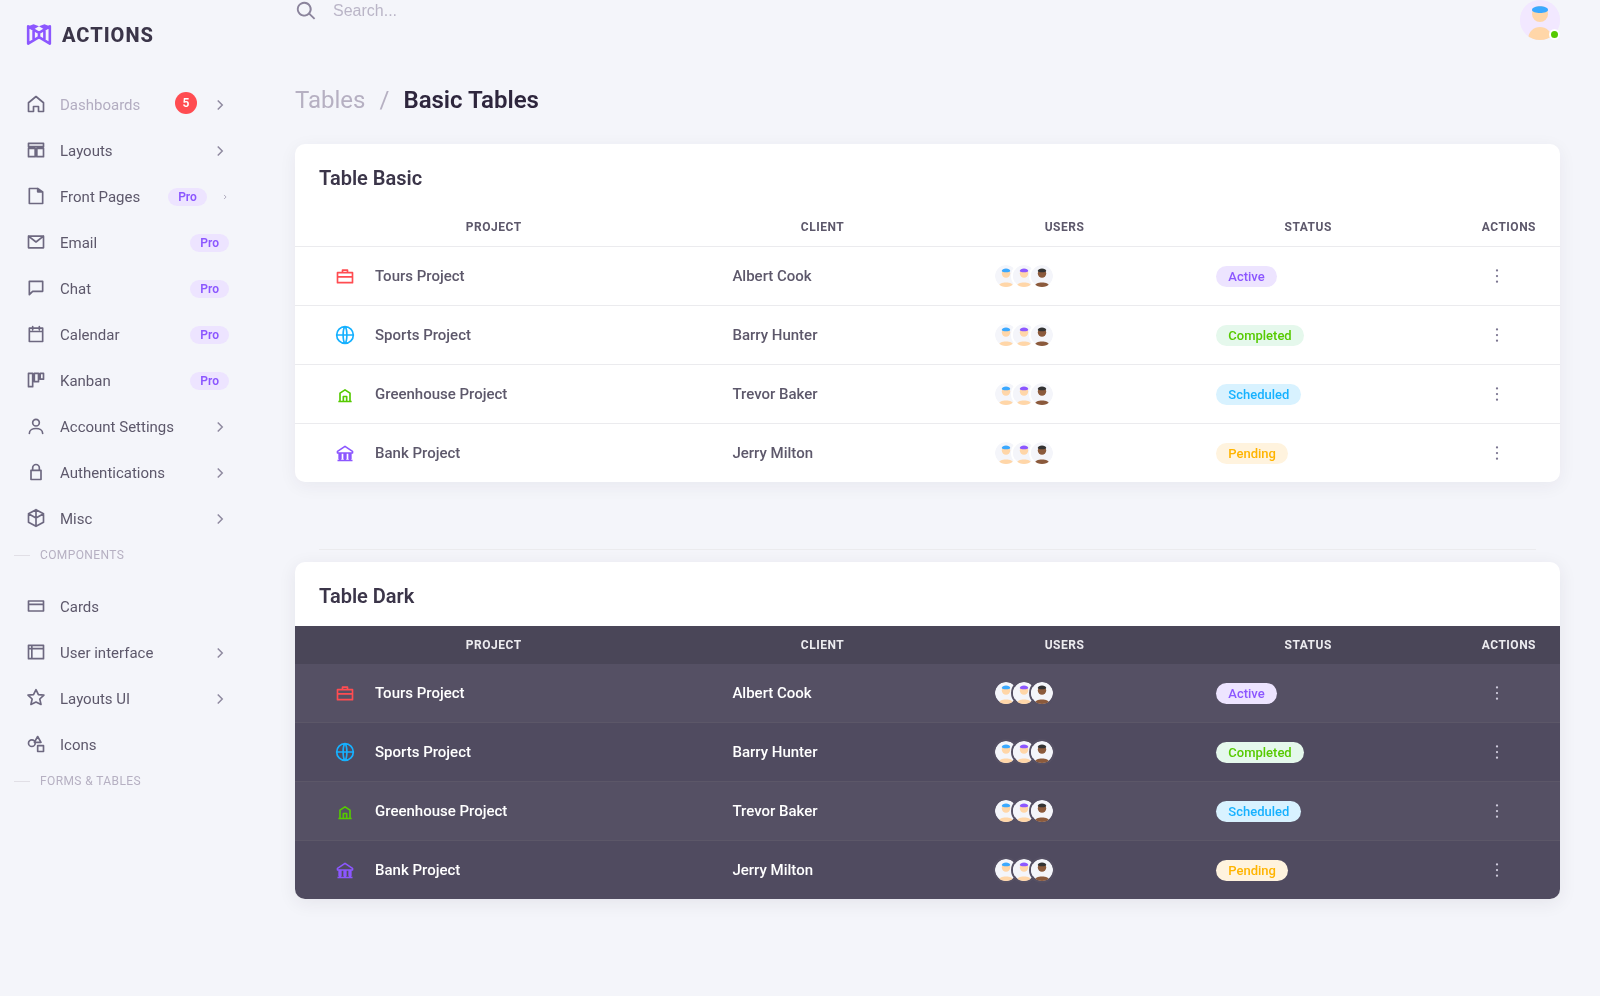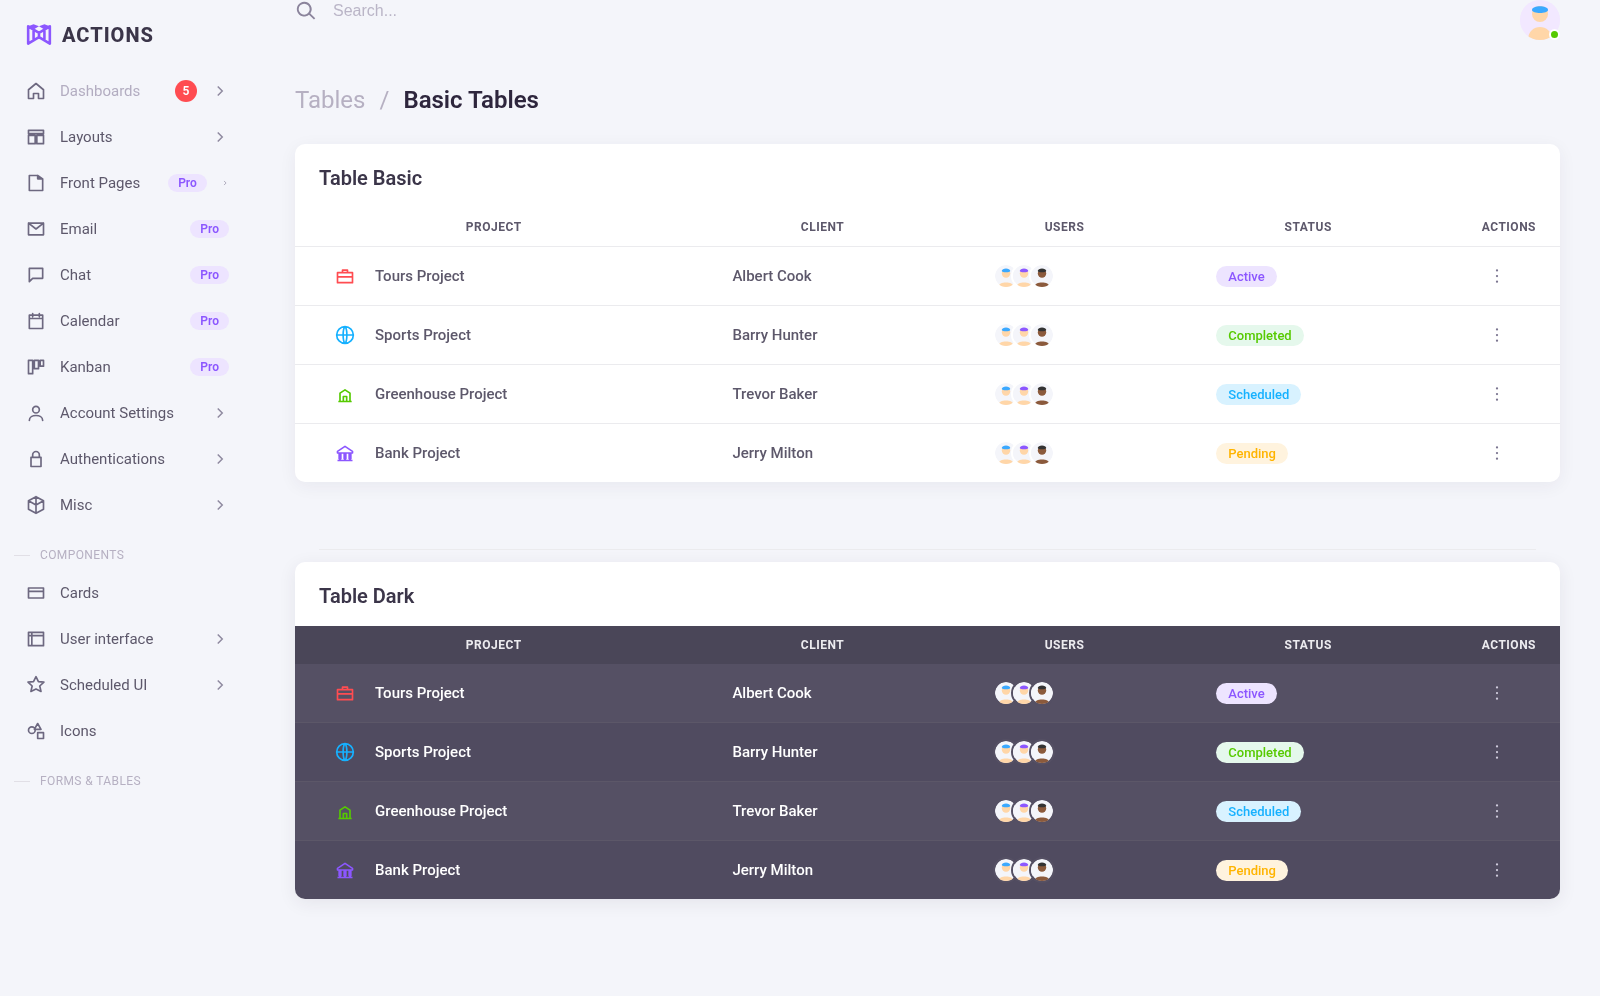--- a/index.html
+++ b/index.html
@@ -21,21 +21,21 @@
     font-family:-apple-system,BlinkMacSystemFont,"Segoe UI",Roboto,Helvetica,Arial,sans-serif;
   }
   *{box-sizing:border-box}
   body{margin:0;background:var(--bg);color:var(--text);font-size:15px}
   .app{display:flex;min-height:100vh;width:1600px;}
   
   .sidebar{width:255px;flex:none;padding:0 10px;}
   .logo{display:flex;align-items:center;gap:10px;padding:22px 16px 20px;}
   .logo-mark{width:26px;height:26px;display:block}
   .logo-text{font-weight:800;font-size:20px;letter-spacing:1px;color:#3b3549}
-  .nav-item{display:flex;align-items:center;gap:14px;height:46px;padding:0 16px;border-radius:8px;color:#5d586b;cursor:pointer;}
+  .nav-item{display:flex;align-items:flex-end;gap:14px;height:46px;padding:0 16px;border-radius:8px;color:#5d586b;cursor:pointer;}
   .nav-item .spacer{flex:1}
   .nav-item .icon{width:20px;height:20px;flex:none;color:#6d6880}
   .nav-item .label{white-space:nowrap}
   .nav-item .chev{width:18px;height:18px;color:#8f8aa0}
   .nav-item .muted-label{color:#b3adc1}
   .section-title{display:flex;align-items:center;gap:10px;padding:20px 4px 8px;color:var(--light);font-size:12px;letter-spacing:.4px}
   .section-title:before{content:"";width:16px;border-top:1px solid #e1dfe6}
   .badge-count{background:var(--badge-red-bg);color:#fff;border-radius:999px;min-width:22px;height:22px;display:flex;align-items:center;justify-content:center;font-size:12px;font-weight:600}
   .badge-pro{background:var(--pro-bg);color:var(--pro-fg);border-radius:999px;padding:2px 10px;font-size:12px;font-weight:600}
   
@@ -199,21 +199,21 @@
     <span class="label ">User interface</span>
     <span class="spacer"></span>
           <svg class="chev" viewBox="0 0 24 24" fill="none" stroke="currentColor" stroke-width="2">
             <path d="M9 6l6 6-6 6"></path>
           </svg>
   </div>
         <div class="nav-item">
     <svg class="icon" viewBox="0 0 24 24" fill="none" stroke="currentColor" stroke-width="2" stroke-linecap="round" stroke-linejoin="round">
             <path d="M12 2l2.9 6 6.6.6-5 4.6 1.5 6.5L12 16.8 5.9 19.7l1.5-6.5-5-4.6 6.6-.6z"></path>
           </svg>
-    <span class="label ">Scheduled UI</span>
+    <span class="label ">Layouts UI</span>
     <span class="spacer"></span>
           <svg class="chev" viewBox="0 0 24 24" fill="none" stroke="currentColor" stroke-width="2">
             <path d="M9 6l6 6-6 6"></path>
           </svg>
   </div>
         <div class="nav-item">
     <svg class="icon" viewBox="0 0 24 24" fill="none" stroke="currentColor" stroke-width="2" stroke-linecap="round" stroke-linejoin="round">
             <path d="M7 7a4 4 0 1 0 0 8 4 4 0 0 0 0-8zM14 14h7v7h-7zM14 3l4 7h-8z"></path>
           </svg>
     <span class="label ">Icons</span>

